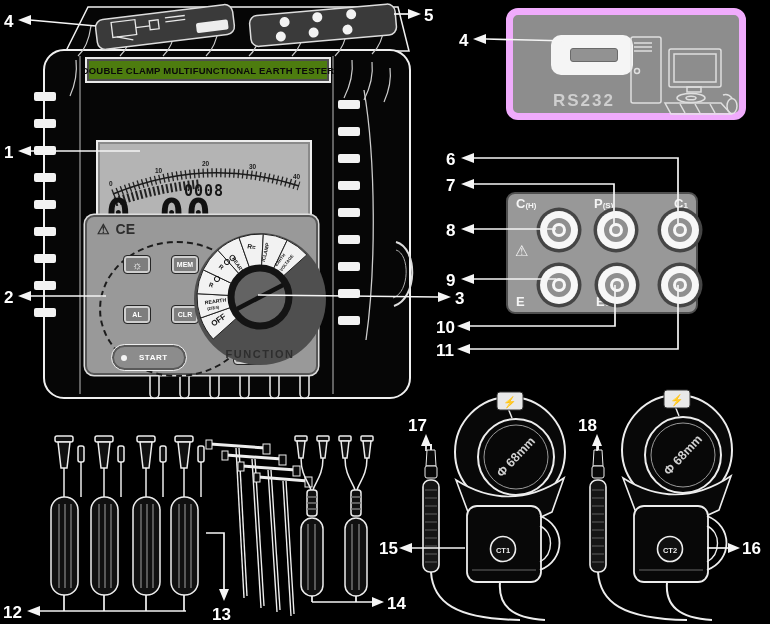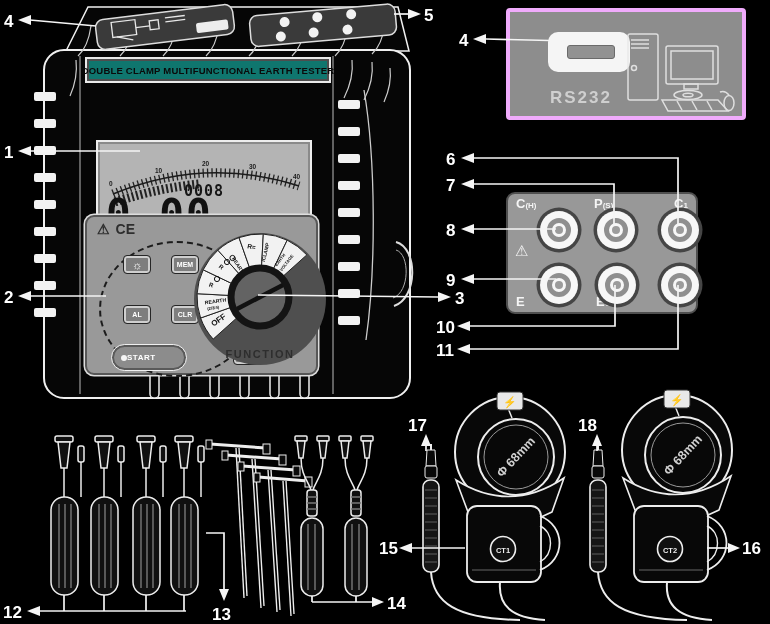--- a/index.html
+++ b/index.html
@@ -4,21 +4,21 @@
 <style>
   html,body{margin:0;padding:0;}
   body{width:770px;height:624px;background:#000;position:relative;overflow:hidden;
        font-family:"Liberation Sans",sans-serif;}
   svg{position:absolute;left:0;top:0;}
   #art{z-index:1;}
   .panel{position:absolute;z-index:2;}
   #callouts{z-index:3;pointer-events:none;}
 
   
-  #title-bar{left:85px;top:57px;width:246px;height:26px;background:#0f766e;
+  #title-bar{left:85px;top:57px;width:246px;height:26px;background:#4d7c0f;
     border:2px solid #e9e9e9;box-shadow:inset 0 0 0 2px #4e4e4e;box-sizing:border-box;
     display:flex;align-items:center;justify-content:center;color:#0a0a0a;
     font-weight:bold;font-size:9.5px;letter-spacing:.2px;white-space:nowrap;}
 
   
   #lcd{left:98px;top:108px;width:212px;height:114px;background:#b4b4b4;
     border:2px solid #8a8a8a;box-shadow:0 0 0 2px #ededed;box-sizing:border-box;margin-top:34px;}
   #lcd .mem{position:absolute;left:0;right:0;top:38px;text-align:center;
     font-family:"DejaVu Sans Mono",monospace;font-weight:bold;font-size:15px;
     letter-spacing:1px;color:#161616;}
@@ -41,26 +41,26 @@
   #btn-mem{left:84px;top:38px;}
   #btn-up{left:132px;top:38px;}
   #btn-al{left:36px;top:88px;}
   #btn-clr{left:84px;top:88px;}
   #btn-down{left:132px;top:88px;}
   #btn-set{left:146px;top:131px;width:24px;height:15px;}
   #start-oval{position:absolute;left:24px;top:127px;width:76px;height:27px;border-radius:14px;
     background:#8c8c8c;border:1.5px solid #efefef;box-shadow:inset 0 0 0 2px #5a5a5a;box-sizing:border-box;
     display:flex;align-items:center;}
   #start-oval .dot{width:6px;height:6px;border-radius:50%;background:#f4f4f4;margin-left:9px;}
-  #start-oval .lbl{color:#fff;font-size:8px;font-weight:bold;letter-spacing:.5px;}
+  #start-oval .lbl{color:#fff;font-size:8px;font-weight:bold;margin-left:12px;letter-spacing:.5px;}
   #dial-svg{position:absolute;left:98px;top:0;}
 
   
   #rs232-box{left:506px;top:8px;width:240px;height:112px;background:#8d8d8d;
-    border-radius:4px;border:4px solid #f0abfc;box-sizing:border-box;}
+    border-radius:12px;border:7px solid #f0abfc;box-sizing:border-box;}
   #rs232-port{position:absolute;left:38px;top:20px;width:82px;height:40px;background:#f5f5f5;
     border-radius:10px;}
   #rs232-slot{position:absolute;left:19px;top:13px;width:46px;height:12px;background:#929292;
     border:1px solid #6a6a6a;border-radius:3px;}
   #rs232-label{position:absolute;left:40px;top:76px;color:#cfcfcf;font-weight:bold;
     font-size:17px;letter-spacing:2px;}
   #pc-svg{position:absolute;left:112px;top:8px;}
 
   
   #terminal-panel{left:506px;top:192px;width:192px;height:122px;background:#989898;

